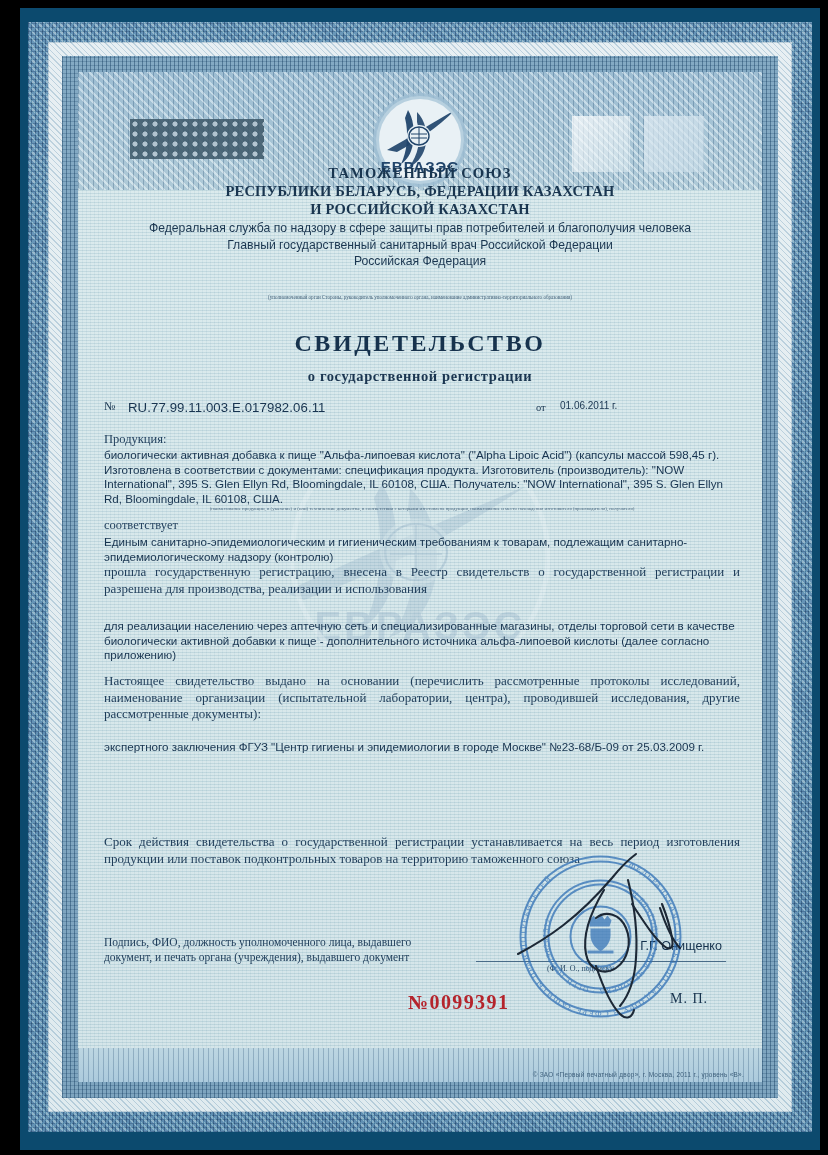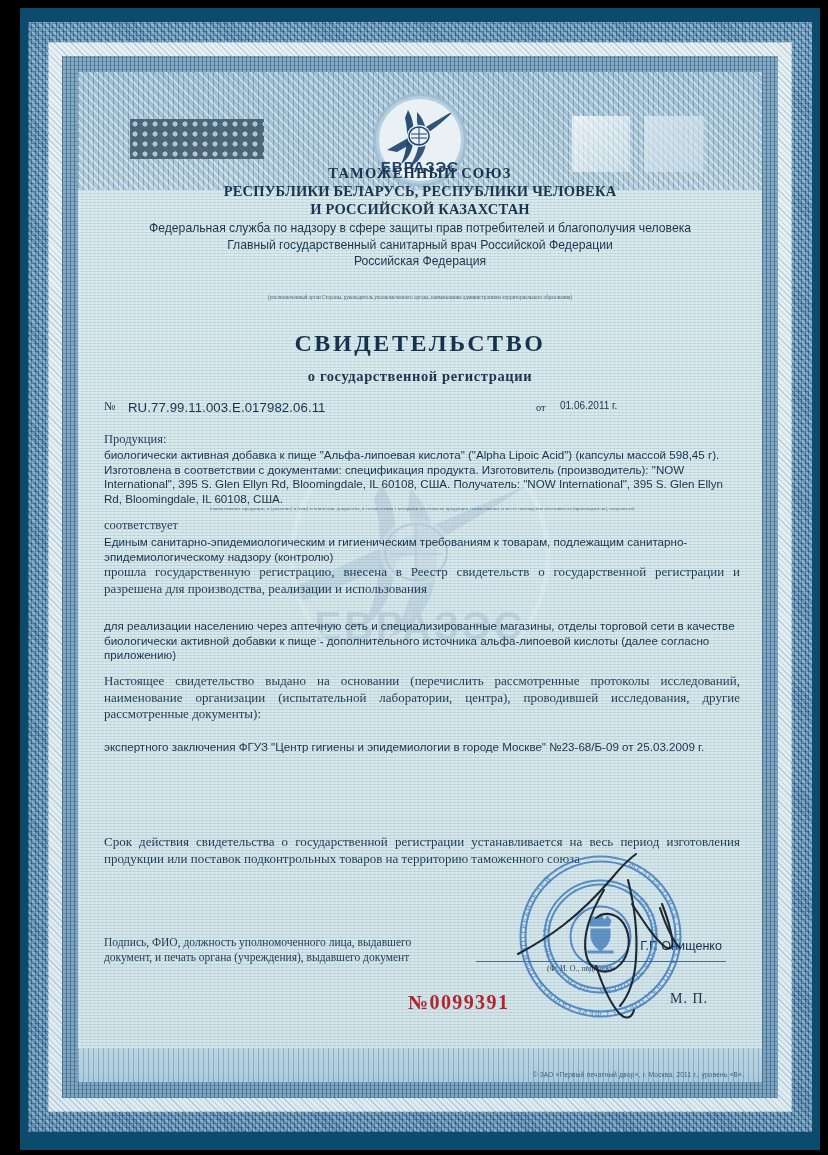--- a/index.html
+++ b/index.html
@@ -387,21 +387,21 @@
         <path d="M120 68 h52 M120 78 h52 M146 48 v56" stroke="#7e9fbb" stroke-width="1.6" fill="none"></path>
       </g>
       <text x="150" y="164" text-anchor="middle" font-family="Liberation Sans, sans-serif" font-size="40" font-weight="bold" fill="#8aa9c2" letter-spacing="3">ЕВРАЗЭС</text>
       <circle cx="150" cy="80" r="128" fill="none" stroke="#ffffff" stroke-width="5" opacity=".55"></circle>
     </svg>
 
     <div class="content">
 
       <div class="title-union t-center">
         <div class="l1">ТАМОЖЕННЫЙ СОЮЗ</div>
-        <div>РЕСПУБЛИКИ БЕЛАРУСЬ, РЕСПУБЛИКИ ЧЕЛОВЕКА</div>
+        <div>РЕСПУБЛИКИ БЕЛАРУСЬ, ФЕДЕРАЦИИ КАЗАХСТАН</div>
         <div>И РОССИЙСКОЙ КАЗАХСТАН</div>
       </div>
 
       <div class="org-lines t-center">
         <div>Федеральная служба по надзору в сфере защиты прав потребителей и благополучия человека</div>
         <div>Главный государственный санитарный врач Российской Федерации</div>
         <div>Российская Федерация</div>
       </div>
 
       <div class="caption-organ t-center">(уполномоченный орган Стороны, руководитель уполномоченного органа, наименование административно-территориального образования)</div>

